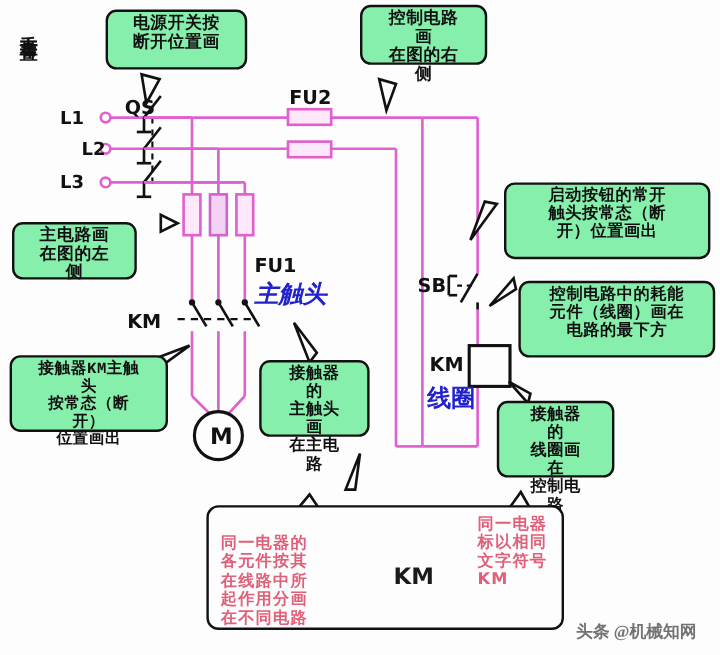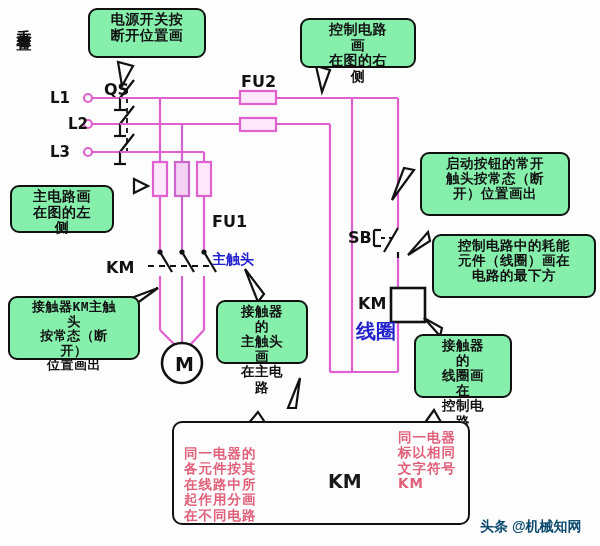--- a/index.html
+++ b/index.html
@@ -63,23 +63,23 @@
   .redtext {
     position: absolute;
     color: #e0607a;
     font-weight: bold;
     line-height: 1.14;
     white-space: pre-line;
     font-family: "DejaVu Sans", "Liberation Sans", sans-serif;
   }
   .watermark {
     position: absolute;
-    color: #0c4a6e;
-    font-weight: bold;
-    font-family: Liberation Sans, sans-serif;
+    color: #737373;
+    font-weight: bold;
+    font-family: Liberation Serif, serif;
     white-space: nowrap;
   }
   .km-device-text {
     position: absolute;
     font-weight: bold;
     color: #1a1a1a;
     font-family: "DejaVu Sans", "Liberation Sans", sans-serif;
   }
 </style>
 </head>
@@ -237,46 +237,46 @@
   <div class="lbl" style="left:50px; top:143px; font-size:15px;">L3</div>
 
   <div class="lbl" style="left:104px; top:80px; font-size:16px;">QS</div>
 
   <div class="lbl" style="left:241px; top:72px; font-size:16px;">FU2</div>
 
   <div class="lbl" style="left:212px; top:212px; font-size:16px;">FU1</div>
 
   <div class="lbl" style="left:106px; top:258px; font-size:16px;">KM</div>
 
-  <div class="lbl lbl-blue" style="left:212px; top:251px; font-size:14px;">主触头</div>
+  <div class="lbl lbl-blue" style="left:212px; top:232px; font-size:20px;font-style:italic;">主触头</div>
 
   <div class="lbl" style="left:175px; top:353px; font-size:19px;">M</div>
 
   <div class="lbl" style="left:348px; top:228px; font-size:16px;">SB</div>
 
   <div class="lbl" style="left:358px; top:294px; font-size:16px;">KM</div>
 
   <div class="lbl lbl-blue" style="left:356px; top:318px; font-size:20px;text-align:right;">线圈</div>
 
   <div class="callout" style="left:88px; top:8px; width:118px; height:50px; font-size:14px;">
     <span>电源开关按
 断开位置画</span>
   </div>
 
-  <div class="callout" style="left:300px; top:18px; width:116px; height:50px; font-size:14px;">
+  <div class="callout" style="left:300px; top:4px; width:106px; height:50px; font-size:14px;">
     <span>控制电路画
 在图的右侧</span>
   </div>
 
   <div class="callout" style="left:10px; top:165px; width:104px; height:48px; font-size:14px;margin-top:20px;">
     <span>主电路画
 在图的左侧</span>
   </div>
 
-  <div class="callout" style="left:420px; top:152px; width:150px; height:64px; font-size:13.5px;">
+  <div class="callout" style="left:420px; top:152px; width:172px; height:64px; font-size:13.5px;">
     <span>启动按钮的常开
 触头按常态（断
 开）位置画出</span>
   </div>
 
   <div class="callout" style="left:8px; top:296px; width:132px; height:64px; font-size:13px;">
     <span>接触器KM主触头
 按常态（断开）
 位置画出</span>
   </div>

